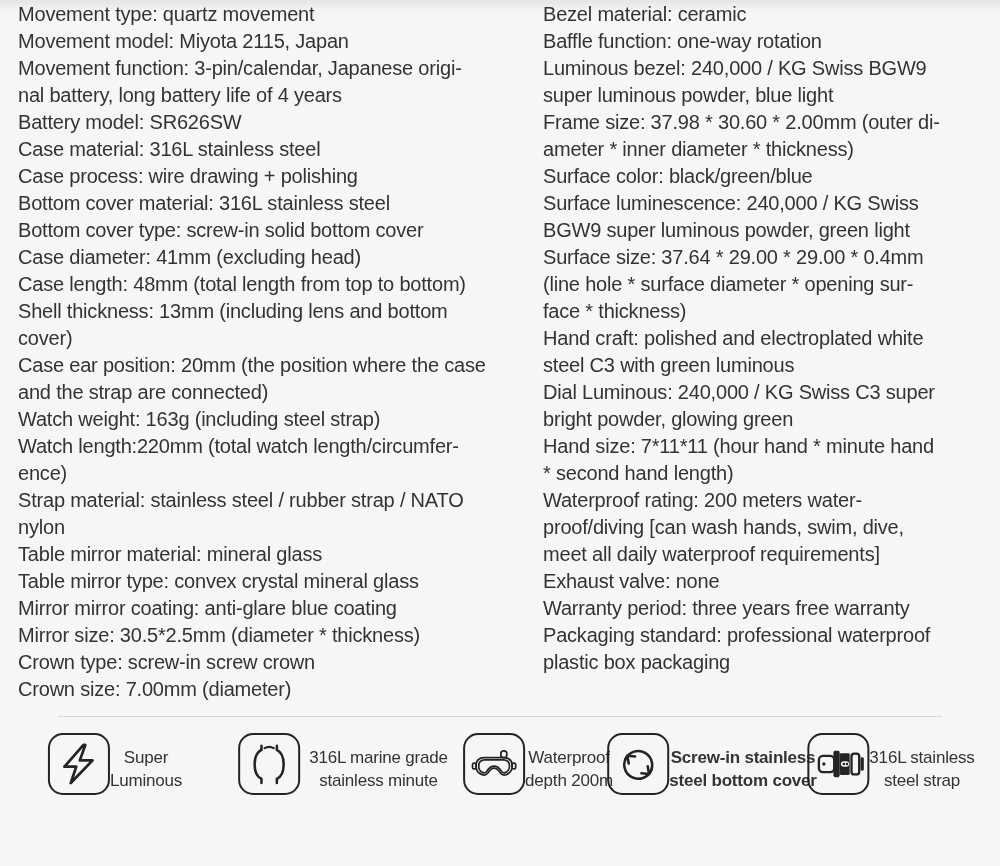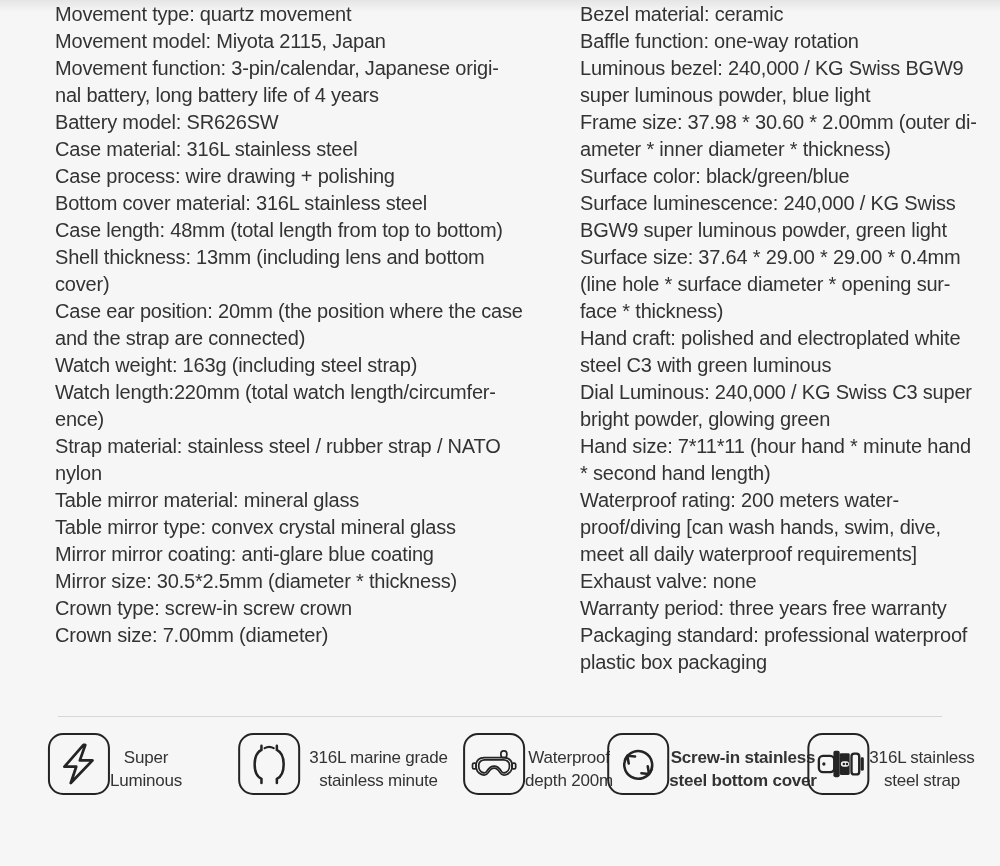--- a/index.html
+++ b/index.html
@@ -25,21 +25,21 @@
   .spec-col {
     position: absolute;
     top: 1px;
     font-size: 20px;
     line-height: 27px;
     letter-spacing: -0.2px;
     color: #333333;
   }
   .spec-col-left { left: 18px; width: 525px; }
   .spec-col-right { left: 543px; width: 450px; }
-  .spec-line { white-space: pre; margin-left: 37px; }
+  .spec-line { white-space: pre; }
   .divider {
     position: absolute;
     left: 58px;
     top: 716px;
     width: 884px;
     height: 1px;
     background: #d7d7d7;
   }
   .feature {
     position: absolute;
@@ -85,20 +85,22 @@
 
 <div class="spec-col spec-col-left">
     <div class="spec-line">Movement type: quartz movement</div>
     <div class="spec-line">Movement model: Miyota 2115, Japan</div>
     <div class="spec-line">Movement function: 3-pin/calendar, Japanese origi-</div>
     <div class="spec-line">nal battery, long battery life of 4 years</div>
     <div class="spec-line">Battery model: SR626SW</div>
     <div class="spec-line">Case material: 316L stainless steel</div>
     <div class="spec-line">Case process: wire drawing + polishing</div>
     <div class="spec-line">Bottom cover material: 316L stainless steel</div>
+    <div class="spec-line">Bottom cover type: screw-in solid bottom cover</div>
+    <div class="spec-line">Case diameter: 41mm (excluding head)</div>
     <div class="spec-line">Case length: 48mm (total length from top to bottom)</div>
     <div class="spec-line">Shell thickness: 13mm (including lens and bottom</div>
     <div class="spec-line">cover)</div>
     <div class="spec-line">Case ear position: 20mm (the position where the case</div>
     <div class="spec-line">and the strap are connected)</div>
     <div class="spec-line">Watch weight: 163g (including steel strap)</div>
     <div class="spec-line">Watch length:220mm (total watch length/circumfer-</div>
     <div class="spec-line">ence)</div>
     <div class="spec-line">Strap material: stainless steel / rubber strap / NATO</div>
     <div class="spec-line">nylon</div>

